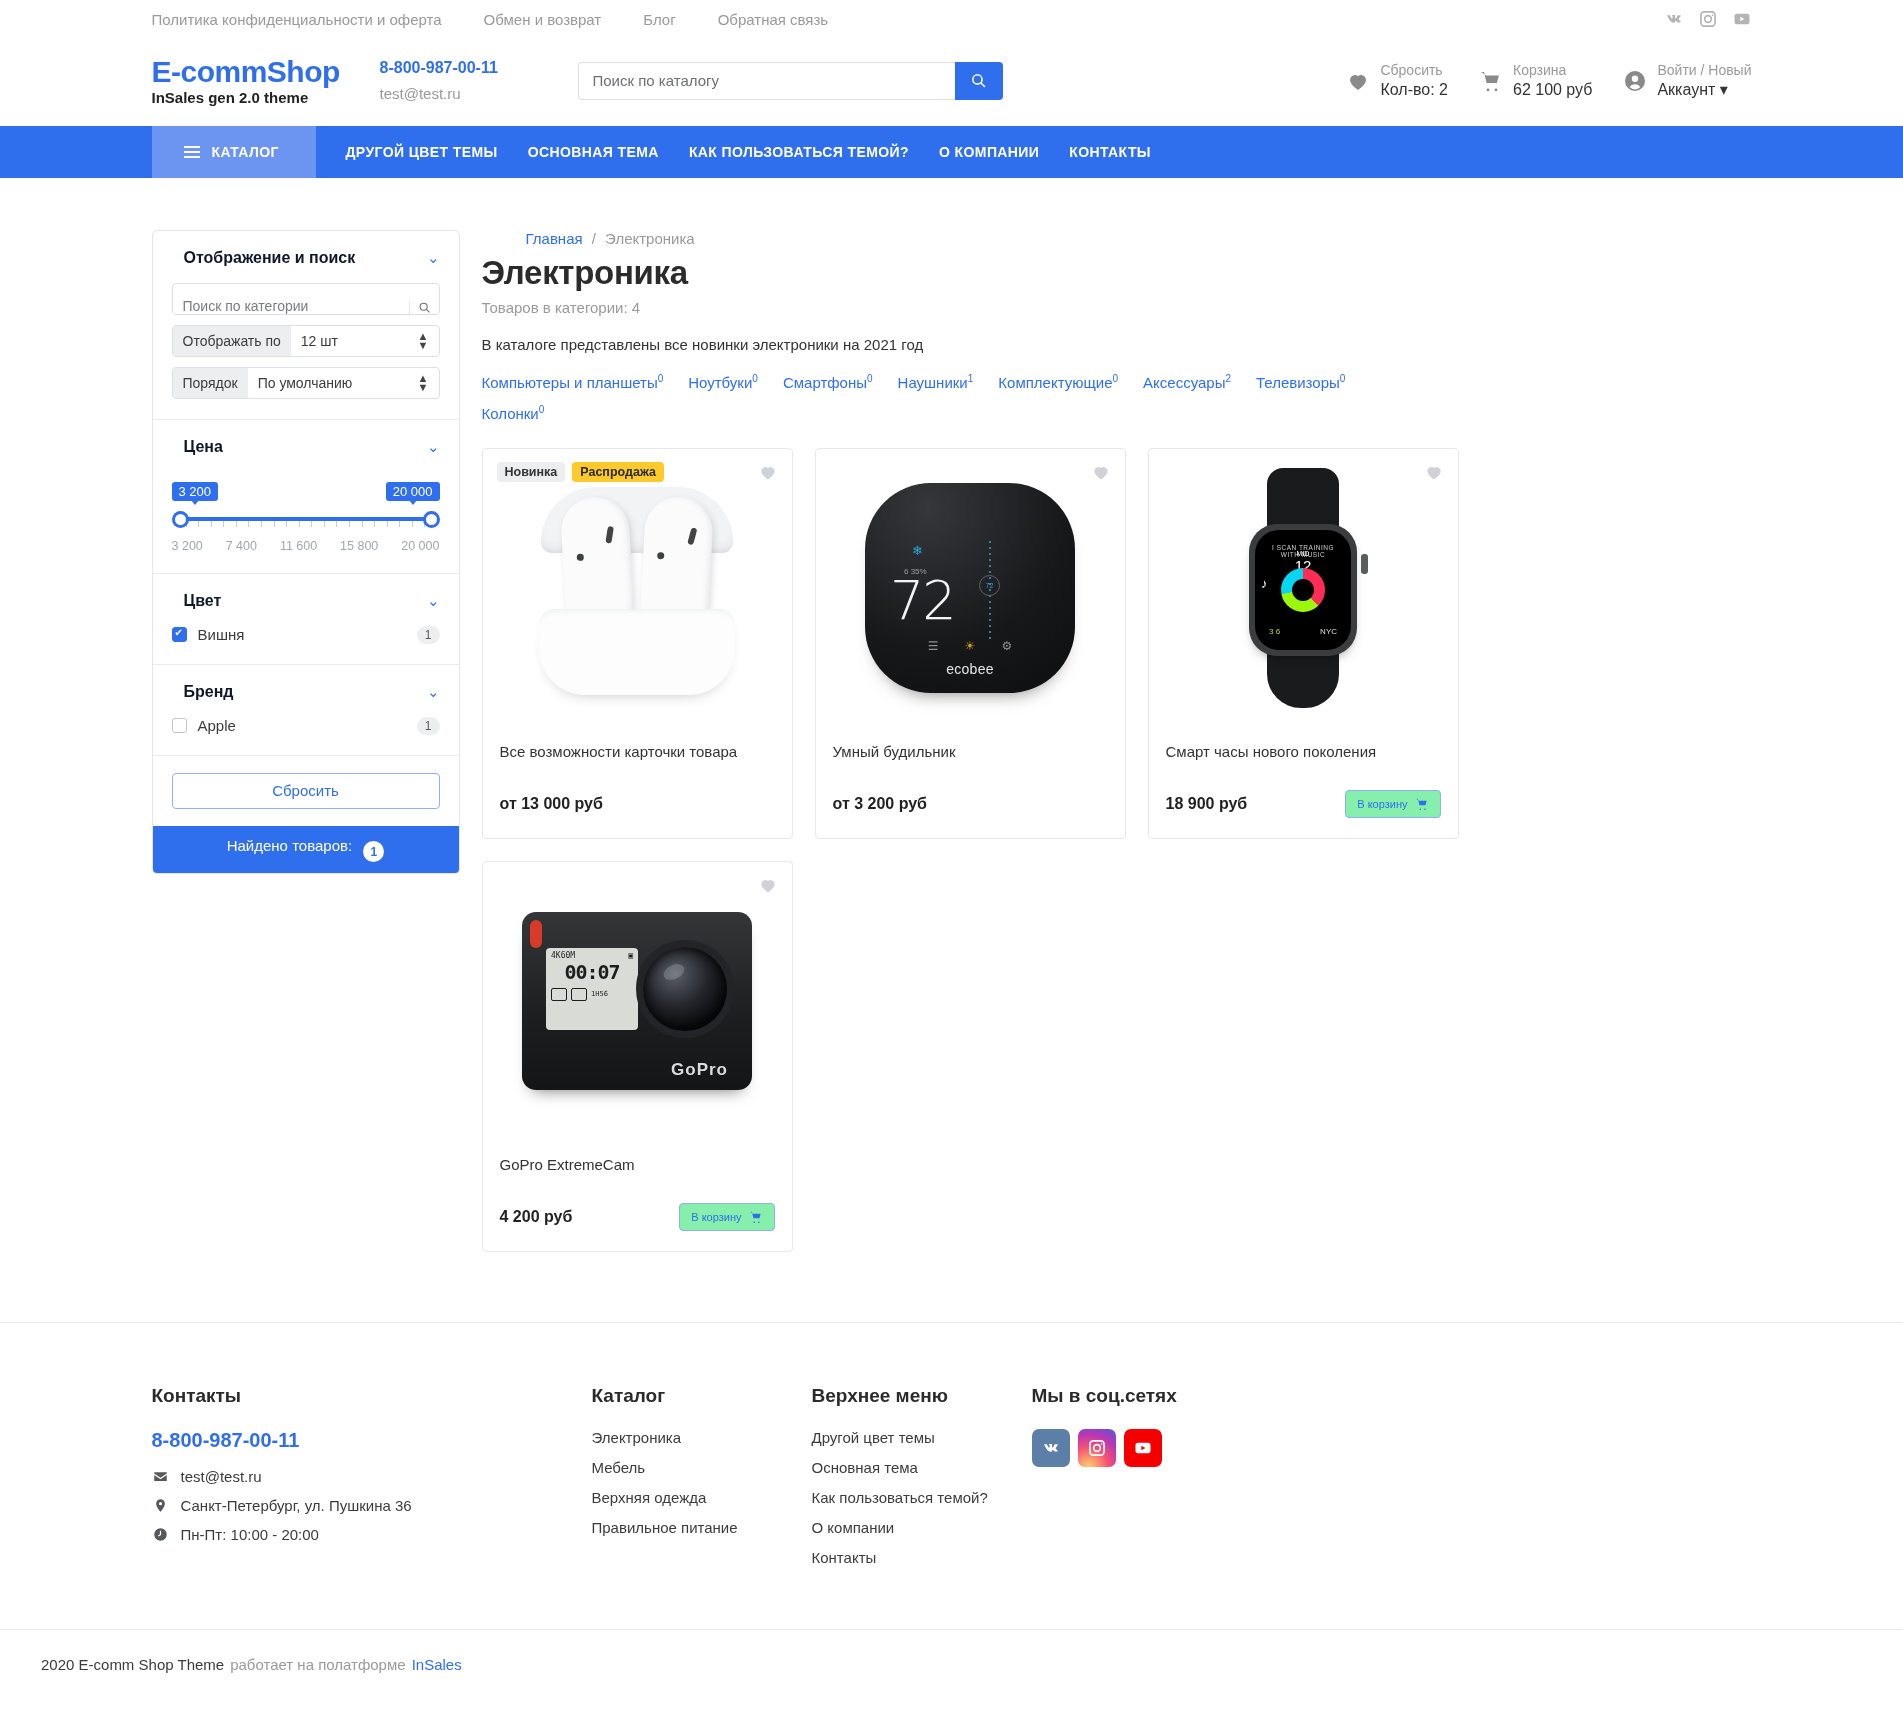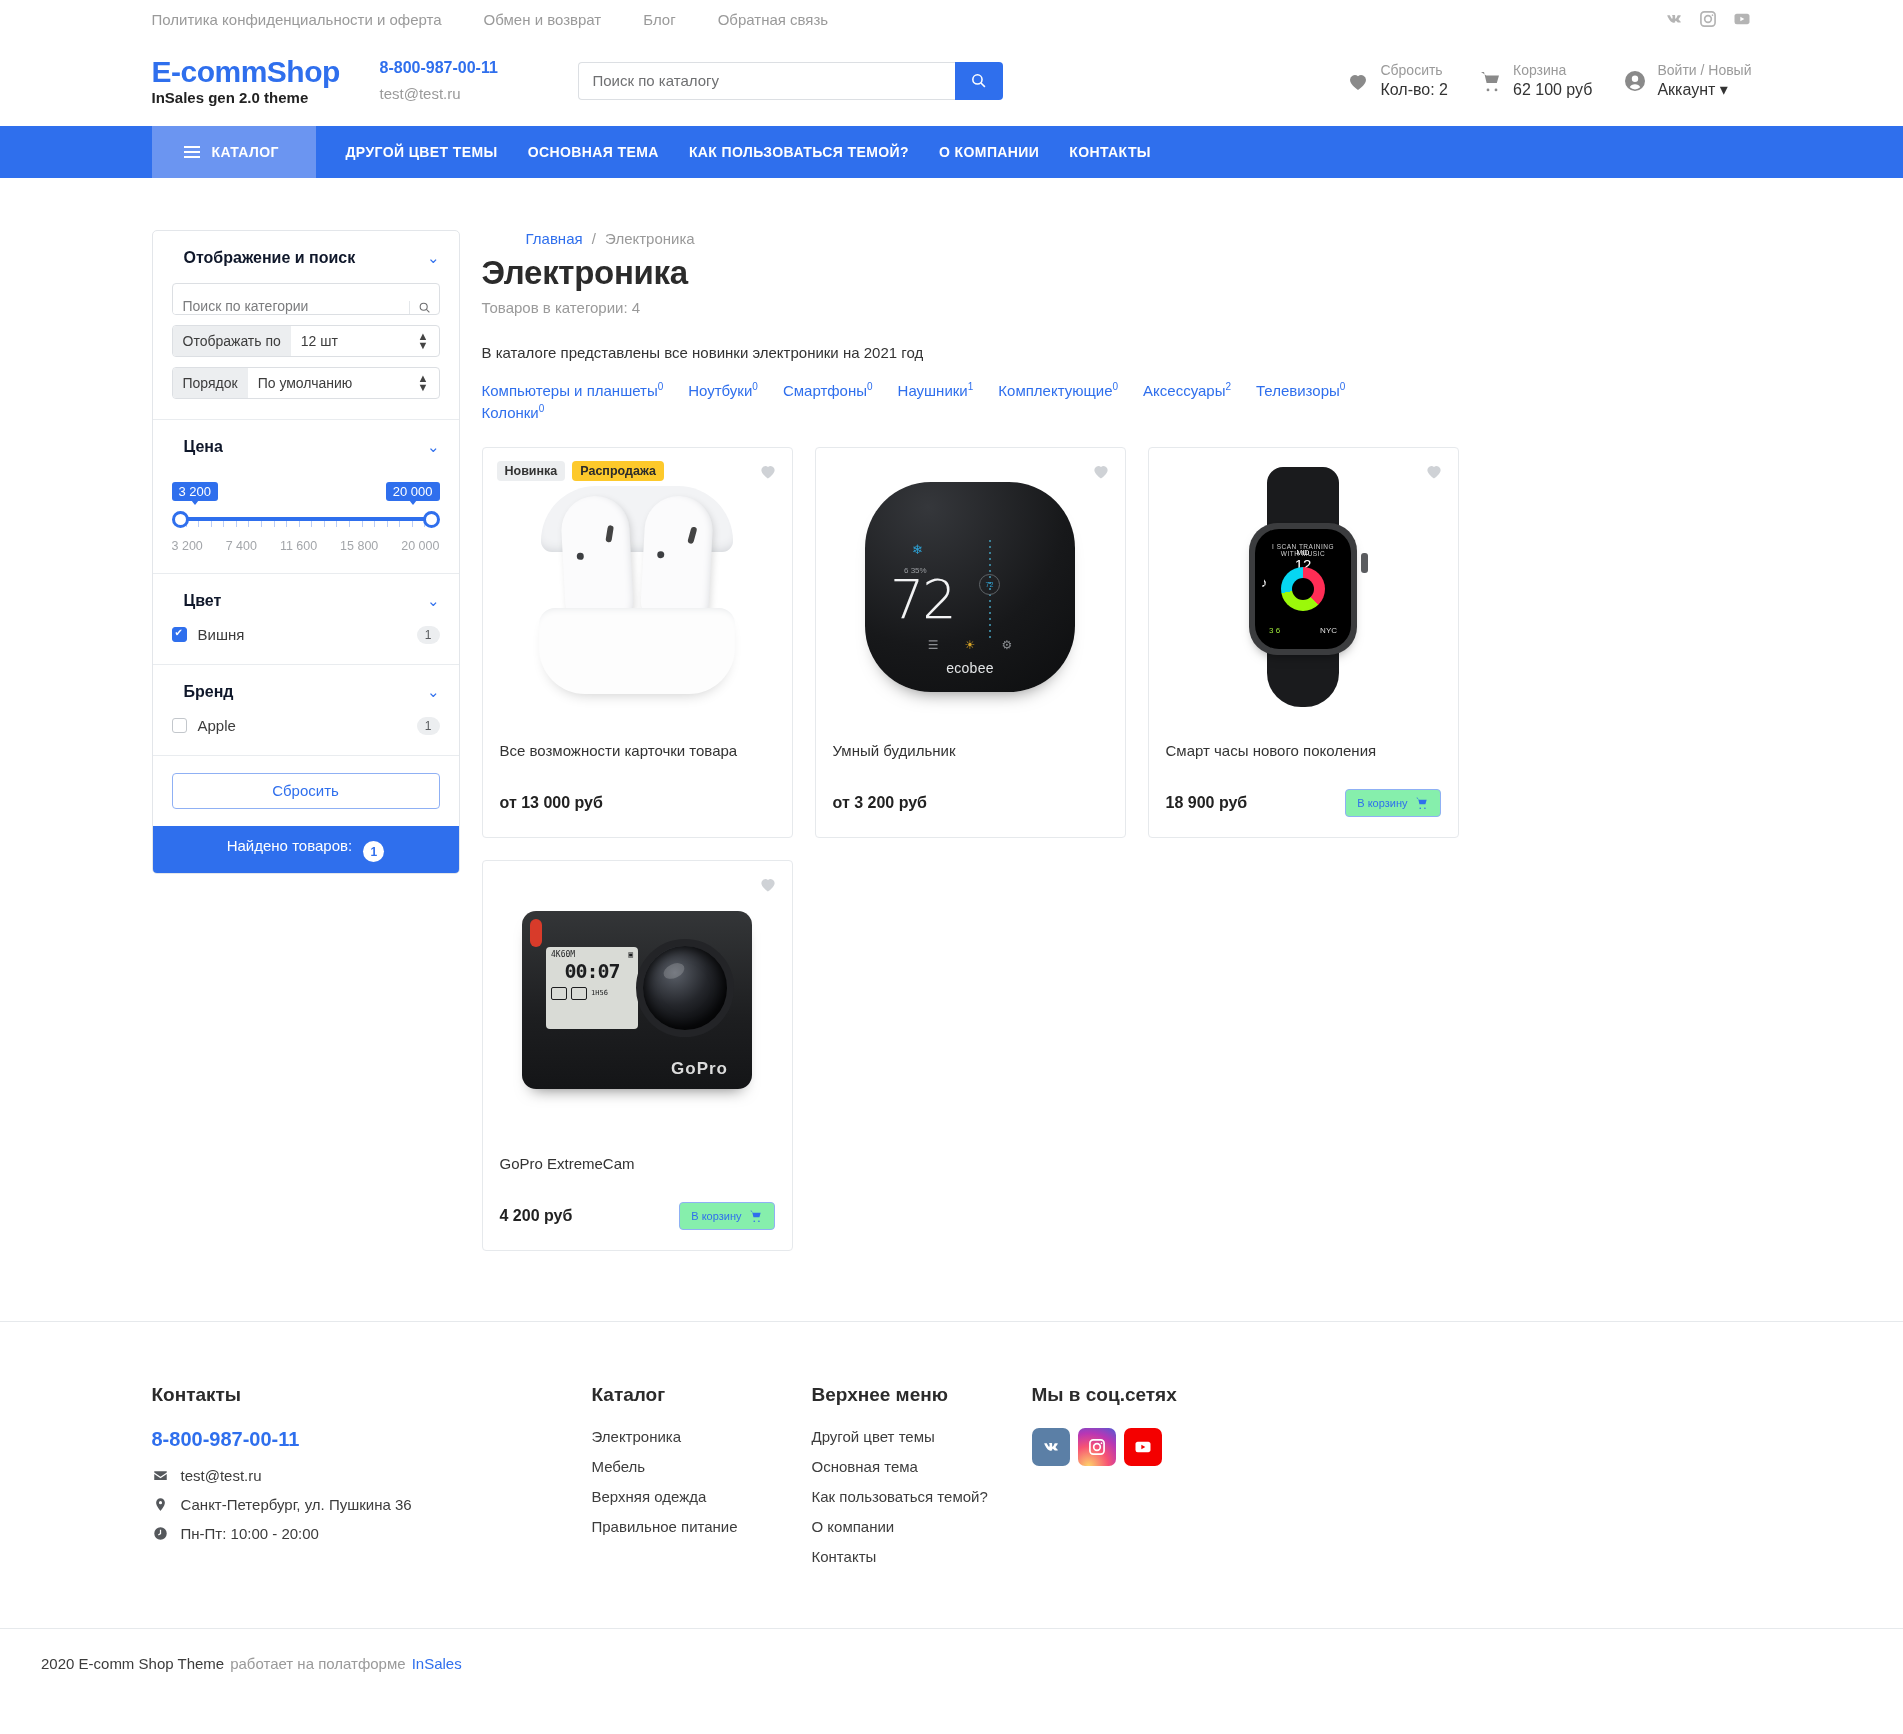--- a/index.html
+++ b/index.html
@@ -118,22 +118,22 @@
   .found { background: #2f6fed; color: #fff; text-align: center; padding: 11px 0; font-size: 15px; }
   .found .pill { display:inline-flex; align-items:center; justify-content:center; width: 21px; height: 21px; background: #fff; color: #2f6fed; border-radius: 50%; font-size: 12px; font-weight: bold; margin-left: 7px; vertical-align: -5px; }
 
   
   .content { flex: 1; }
   .crumbs { font-size: 15px; color: #9a9a9a; }
   .crumbs a { color: #2f6fed; text-decoration: none; padding-left: 44px; }
   .crumbs span.sep { margin: 0 5px; color: #9a9a9a; }
   h1.title { font-size: 33px; margin-top: 7px; letter-spacing: -0.3px; }
   .subcount { font-size: 15px; color: #9a9a9a; margin-top: 7px; }
-  .cat-desc { font-size: 15px; color: #333; margin-top: 28px; }
-  .subcats { margin-top: 20px; display: flex; flex-wrap: wrap; gap: 4px 25px; max-width: 960px; }
+  .cat-desc { font-size: 15px; color: #333; margin-top: 20px; }
+  .subcats { margin-top: 20px; display: flex; flex-wrap: wrap; gap: 13px 25px; max-width: 960px; }
   .subcats a { color: #2f6fed; font-size: 15px; text-decoration: none; }
   .subcats a sup { font-size: 10px; }
 
   .grid { display: flex; flex-wrap: wrap; gap: 22px; margin-top: 26px; }
   .card { width: 311px; border: 1px solid #e6e9ec; border-radius: 4px; background: #fff; overflow: hidden; position: relative; }
   .badges { position: absolute; top: 13px; left: 14px; display: flex; gap: 7px; z-index: 3; }
   .badge { font-size: 12.5px; font-weight: bold; border-radius: 4px; padding: 3px 8px; }
   .badge.new { background: #eceef0; color: #333; }
   .badge.sale { background: #fdc92b; color: #2b2b2b; }
   .fav { position: absolute; top: 13px; right: 14px; z-index: 3; cursor: pointer; }

